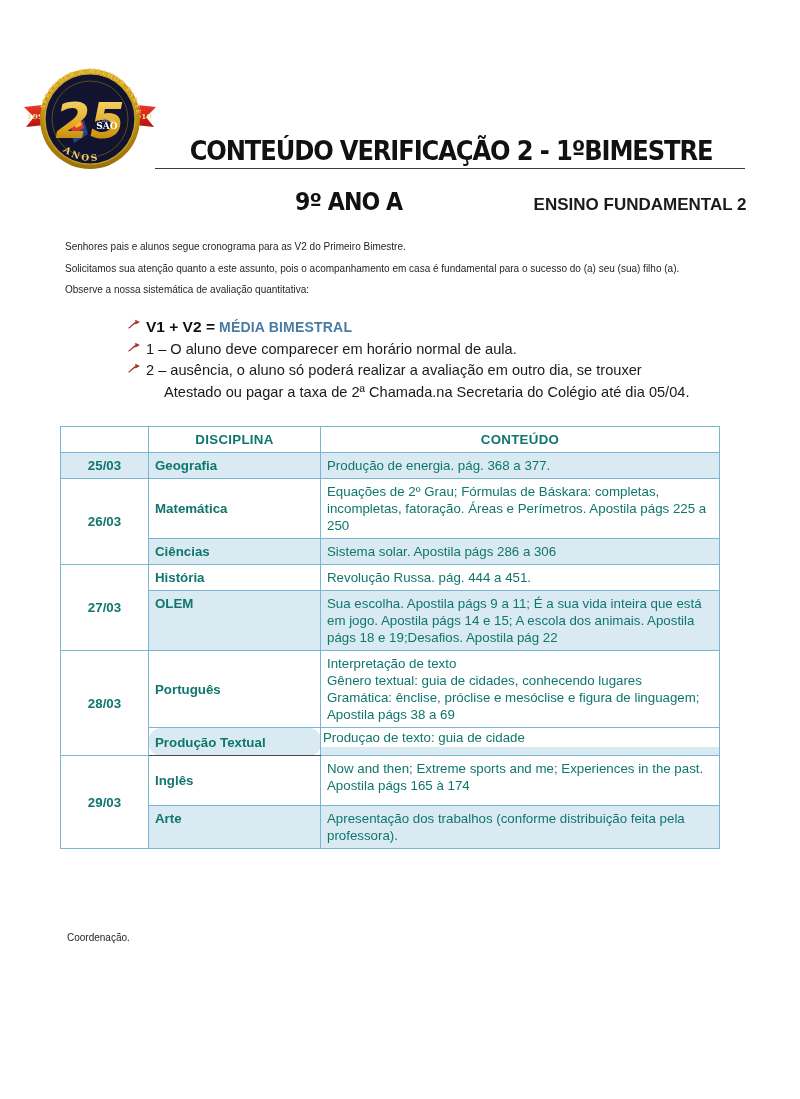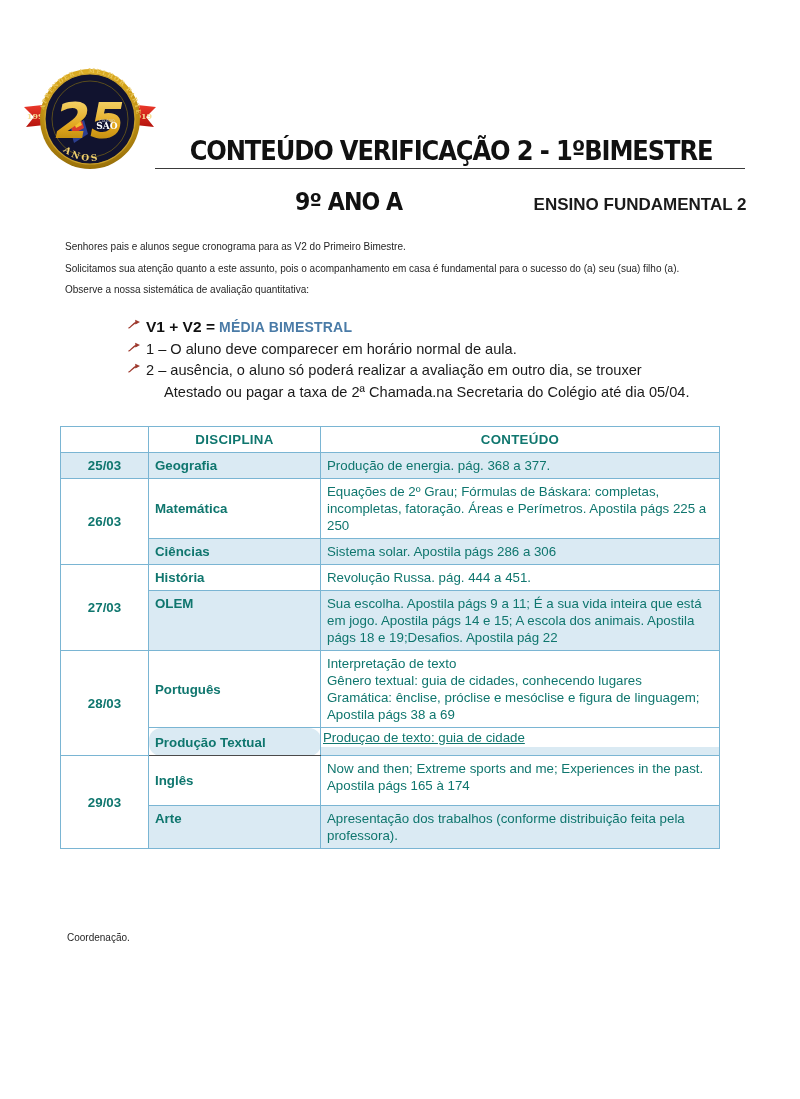--- a/index.html
+++ b/index.html
@@ -367,21 +367,21 @@
       <tr>
         <td class="date" rowspan="2">28/03</td>
         <td class="disc">Português</td>
         <td class="content" style="height:70px; vertical-align:top; white-space:pre-line;">Interpretação de texto
 Gênero textual: guia de cidades, conhecendo lugares
 Gramática: ênclise, próclise e mesóclise e figura de linguagem; Apostila págs 38 a 69</td>
       </tr>
 
       <tr>
         <td class="disc tint dark-bottom" style="vertical-align:top; padding-top:6px;border-radius:12px;">Produção Textual</td>
-        <td class="content tint" style="vertical-align:top; padding:0;text-decoration:underline;">
+        <td class="content tint" style="vertical-align:top; padding:0;">
           <span class="ptxt-band">Produçao de texto: guia de cidade</span>
         </td>
       </tr>
 
       <tr>
         <td class="date" rowspan="2">29/03</td>
         <td class="disc">Inglês</td>
         <td class="content" style="height:50px; vertical-align:top; white-space:pre-line;">Now and then; Extreme sports and me; Experiences in the past.
 Apostila págs 165 à 174</td>
       </tr>

